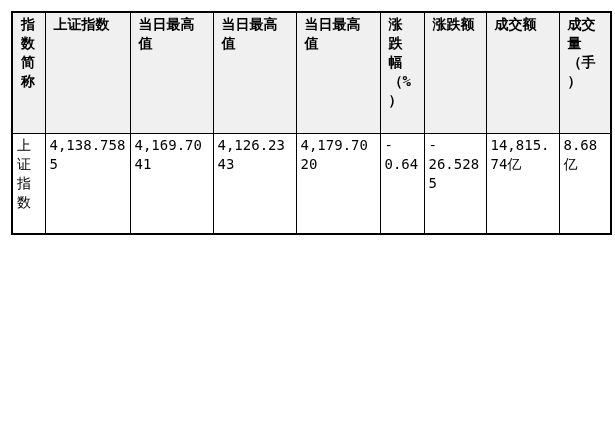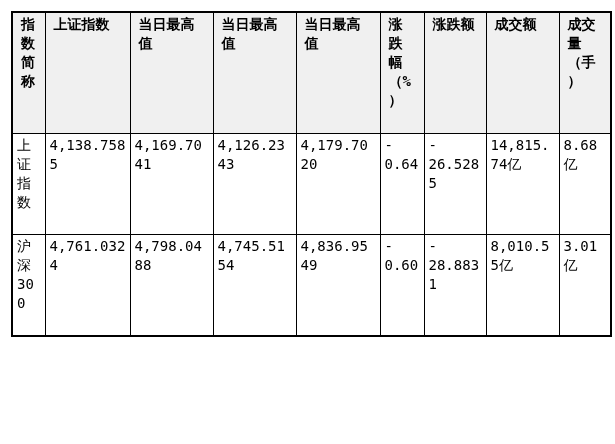--- a/index.html
+++ b/index.html
@@ -71,25 +71,14 @@
       <td>上证指数</td>
       <td>4,138.7585</td>
       <td>4,169.7041</td>
       <td>4,126.2343</td>
       <td>4,179.7020</td>
       <td>-<wbr>0.64</td>
       <td>-<wbr>26.5285</td>
       <td>14,815.74亿</td>
       <td>8.68亿</td>
     </tr>
-    <tr class="r1">
-      <td>沪深300</td>
-      <td>4,761.0324</td>
-      <td>4,798.0488</td>
-      <td>4,745.5154</td>
-      <td>4,836.9549</td>
-      <td>-<wbr>0.60</td>
-      <td>-<wbr>28.8831</td>
-      <td>8,010.55亿</td>
-      <td>3.01亿</td>
-    </tr>
   </tbody>
 </table>
 
 </body></html>

